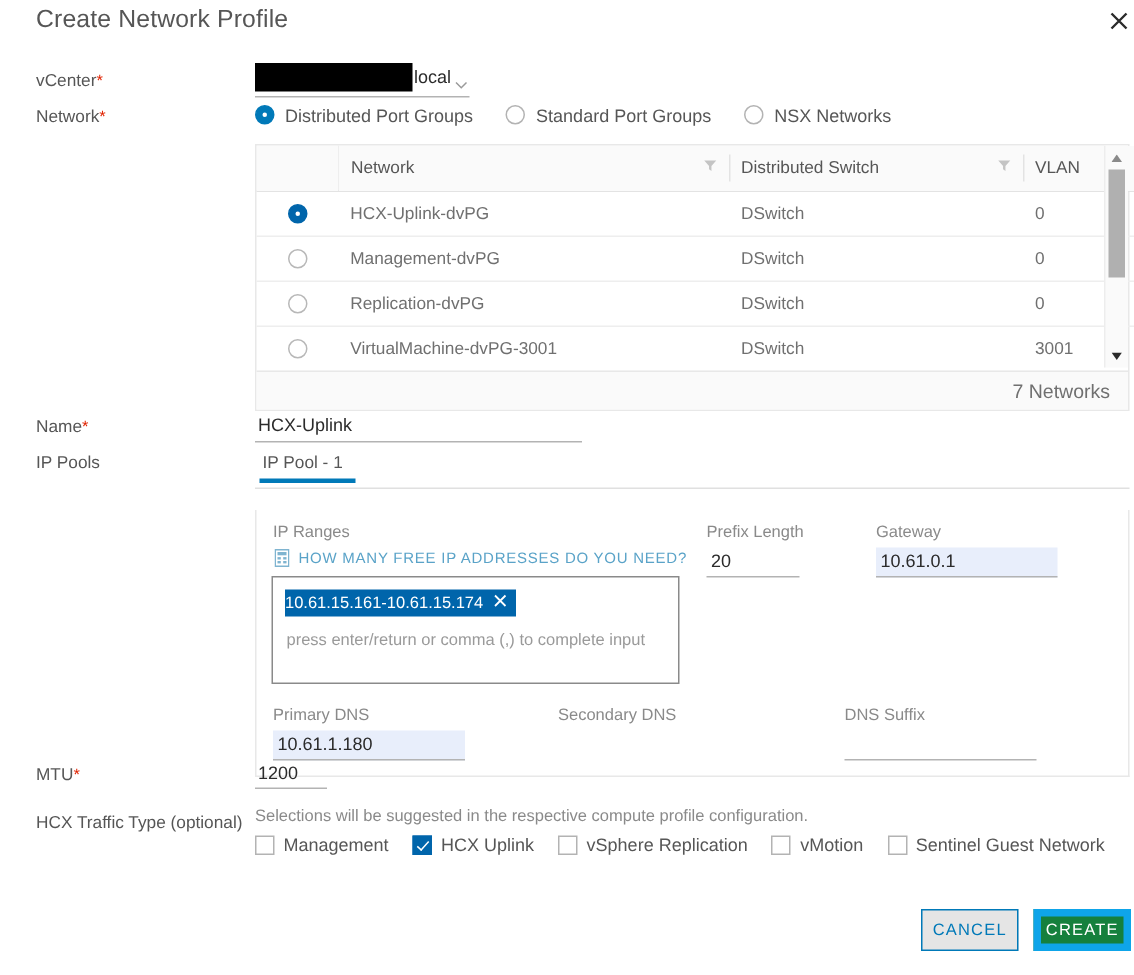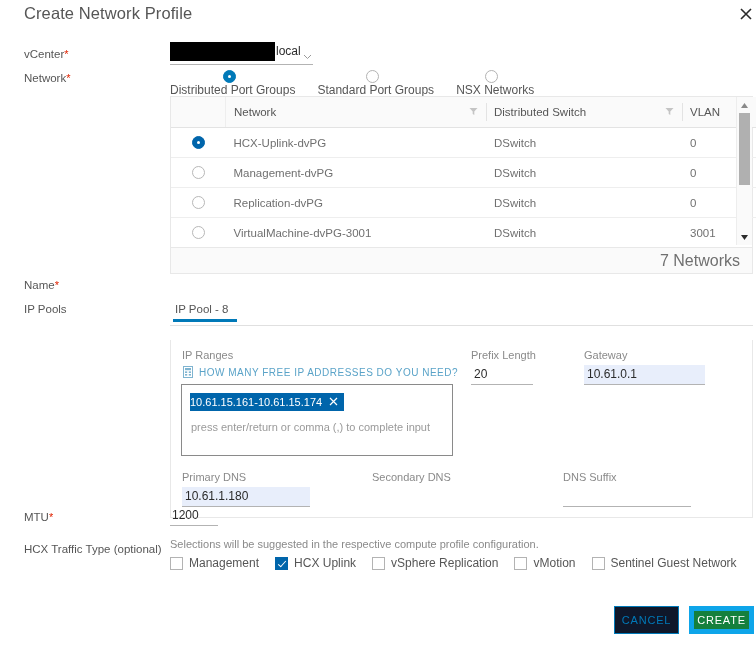--- a/index.html
+++ b/index.html
@@ -93,24 +93,22 @@
   .radio-row {
     position: absolute;
     left: 160px;
     top: 70px;
     display: flex;
     align-items: center;
     gap: 0px;
   }
   .radio-opt {
     display: flex;
-    align-items: center;
     margin-right: 22px;
     cursor: pointer;
-    flex-direction: column;
   }
   .radio-dot {
     width: 13px;
     height: 13px;
     border-radius: 50%;
     border: 1px solid #b3b3b3;
     background: #fff;
     box-sizing: border-box;
     margin-right: 7px;
     position: relative;
@@ -221,21 +219,21 @@
     width: 11px; height: 72px;
     background: #b0b0b0;
     cursor: pointer;
   }
   .tbl-footer {
     height: 25px;
     background: #fafafa;
     border-top: 1px solid #e8e8e8;
     display:flex; align-items:center; justify-content:flex-end;
     padding-right: 12px;
-    font-size: 16px;
+    font-size: 13px;
     color: #707070;
   }
 
   
   .name-input {
     position: absolute;
     left: 160px;
     top: 274px;
     width: 218px;
     height: 21px;
@@ -413,21 +411,21 @@
     cursor:pointer;
     box-sizing:border-box;
     display:flex;
     align-items:center;
     justify-content:center;
   }
   .btn-cancel {
     left: 604px; top: 606px;
     width: 65px;
     border: 1px solid #0079b8;
-    background: #0f172a;
+    background: #e5e5e5;
     color: #0079b8;
   }
   .btn-create {
     left: 679px; top: 606px;
     width: 65px;
     border: 5px solid #0ea5e9;
     background: #15803d;
     color: #fff;
   }
 </style>
@@ -552,25 +550,26 @@
       </div>
     </div>
     <div class="tbl-footer">
       <span>7 Networks</span>
     </div>
   </div>
 
   <div class="label" style="left:14px; top:279px;">
     <span>Name</span><span class="req">*</span>
   </div>
+  <input class="name-input" value="HCX-Uplink" style="">
 
   <div class="label" style="left:14px; top:303px;">IP Pools</div>
 
   <div class="pool-tabs">
-    <div class="pool-tab">IP Pool - 8</div>
+    <div class="pool-tab">IP Pool - 1</div>
   </div>
 
   <div class="pool-panel">
     <div class="sub-label" style="left:11px; top:9px;">IP Ranges</div>
 
     <div class="helper-link">
       <span class="hl-icon">
         <svg width="10" height="12" viewBox="0 0 10 12">
           <rect x="0.5" y="0.5" width="9" height="11" fill="#ffffff" stroke="#7fb4d0" stroke-width="1"></rect>
           <rect x="2" y="2" width="6" height="2.2" fill="#7fb4d0"></rect>

